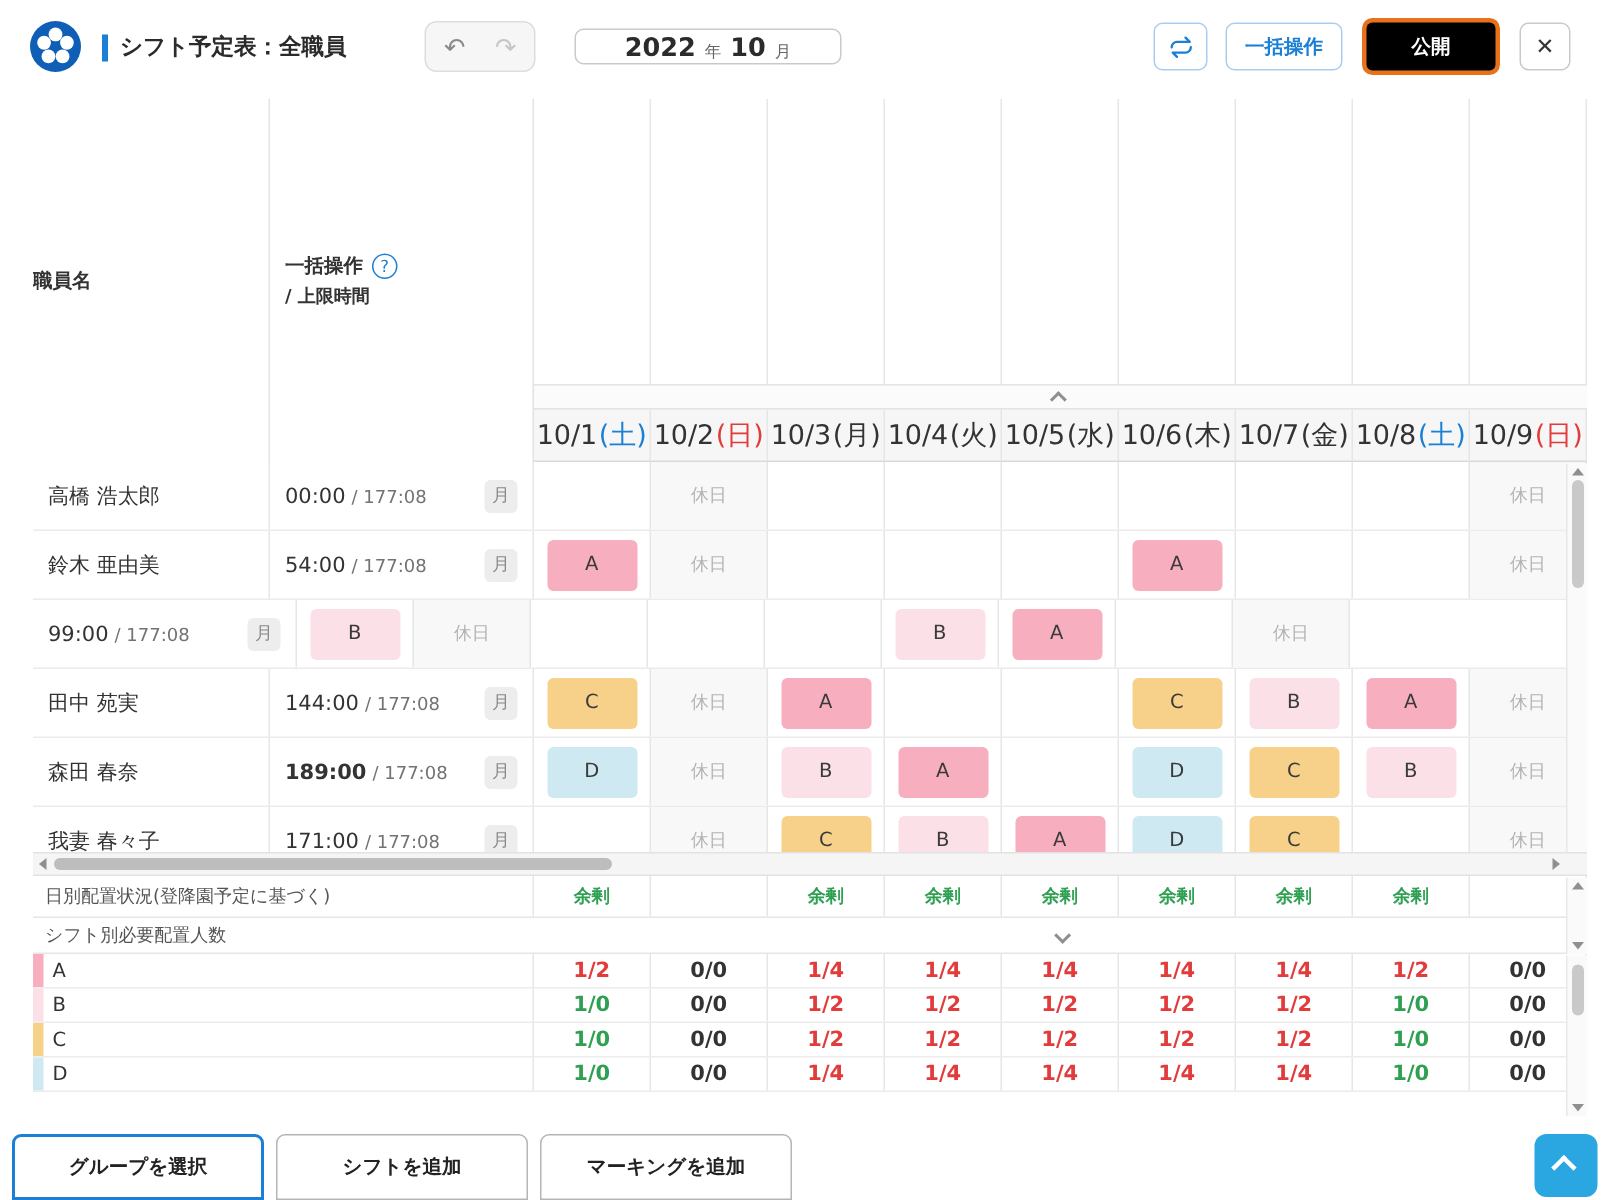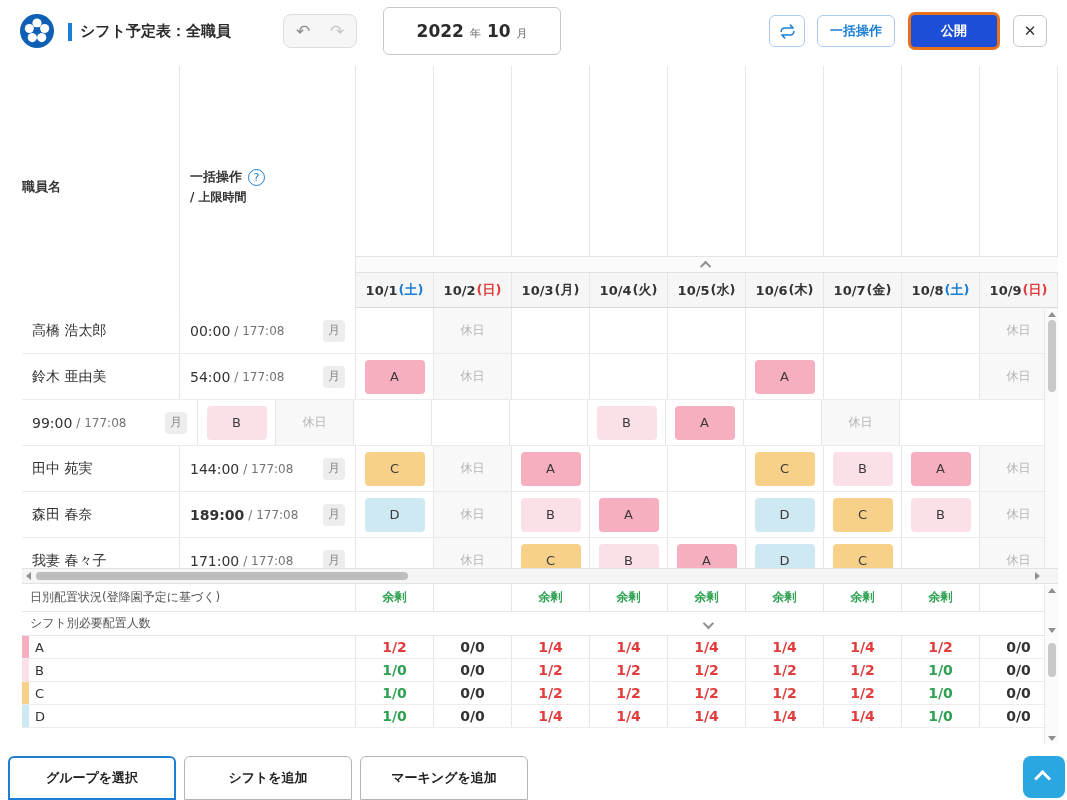--- a/index.html
+++ b/index.html
@@ -10,47 +10,47 @@
   
   .topbar { height:62px; display:flex; align-items:center; padding-left:20px; background:#fff; }
   .logo { width:34px; height:34px; flex:none; }
   .titleblock { display:flex; align-items:flex-end; margin-left:14px; }
   .accentbar { width:4px; height:18px; background:#1b7fd6; margin-right:8px; }
   .title { font-size:15px; font-weight:bold; color:#2b2b2b; }
   .undoredo { margin-left:52px; display:flex; align-items:center; background:#f6f6f6; border:1px solid #ddd; border-radius:8px; height:34px; padding:0 2px; }
   .ur-btn { width:34px; height:30px; background:transparent; border:none; font-size:17px; cursor:pointer; }
   .ur-btn .undo { color:#8a8a8a; }
   .ur-btn .redo { color:#c6c6c6; }
-  .datepicker { margin-left:26px; width:178px; height:48px; background:#fff; border:1px solid #c9c9c9; border-radius:6px; display:flex; align-items:center; justify-content:center; gap:6px; cursor:pointer; }
+  .datepicker { margin-left:26px; width:178px; height:24px; background:#fff; border:1px solid #c9c9c9; border-radius:6px; display:flex; align-items:flex-end; justify-content:center; gap:6px; cursor:pointer; }
   .dp-num { font-size:17px; font-weight:bold; color:#2b2b2b; }
   .dp-unit { font-size:11px; color:#666; margin-top:4px; }
   .right-cluster { margin-left:auto; margin-right:20px; display:flex; align-items:center; gap:12px; }
   .iconbtn { width:36px; height:32px; background:#fff; border:1px solid #a9cdf0; border-radius:6px; display:flex; align-items:center; justify-content:center; cursor:pointer; }
   .outlinebtn { height:32px; padding:0 12px; background:#fff; border:1px solid #a9cdf0; border-radius:6px; color:#1b7fd6; font-size:13px; font-weight:bold; cursor:pointer; }
-  .publishbtn { height:32px; min-width:86px; padding:0 20px; background:#1d4ed8; border:none; border-radius:4px; color:#fff; font-size:13px; font-weight:bold; box-shadow:0 0 0 3px #e8721c; margin:0 4px; cursor:pointer; }
+  .publishbtn { height:32px; min-width:86px; padding:0 20px; background:#000000; border:none; border-radius:4px; color:#fff; font-size:13px; font-weight:bold; box-shadow:0 0 0 3px #e8721c; margin:0 4px; cursor:pointer; }
   .closebtn { width:34px; height:32px; background:#fff; border:1px solid #c9c9c9; border-radius:6px; font-size:15px; color:#333; display:flex; align-items:center; justify-content:center; cursor:pointer; }
 
   
   .sheet { position:relative; margin-left:22px; margin-top:4px; width:1036px; height:680px; overflow:hidden; background:#fff; }
   .c78 { width:78px; flex:none; border-right:1px solid #e6e6e6; display:flex; align-items:center; justify-content:center; }
 
   .thead { display:flex; }
   .hcol { border-right:1px solid #e2e2e2; display:flex; flex-direction:column; align-items:flex-start; justify-content:center; height:242px; }
   .col-name { width:158px; font-size:13px; font-weight:bold; color:#333; }
   .col-hours { width:176px; align-items:flex-start; padding-left:10px; }
   .hh-top { display:flex; align-items:center; gap:6px; font-size:13px; }
   .hh-b { font-weight:bold; color:#333; }
   .help { width:17px; height:17px; border:1px solid #1b7fd6; border-radius:50%; color:#1b7fd6; font-size:11px; display:flex; align-items:center; justify-content:center; cursor:pointer; }
   .hh-bot { font-size:12px; font-weight:bold; color:#333; margin-top:3px; }
   .head-right { width:702px; display:flex; flex-direction:column; }
   .topcells { display:flex; height:190px; }
   .topcell { height:190px; }
   .chevrow { height:16px; background:#fbfbfb; border-top:1px solid #e4e4e4; display:flex; align-items:center; justify-content:center; cursor:pointer; }
   .daterow { display:flex; height:36px; background:#f6f6f7; border-top:1px solid #e2e2e2; border-bottom:1px solid #d9d9d9; }
-  .dcell { gap:1px; font-size:13px; font-weight:700; color:#333; }
+  .dcell { gap:1px; font-size:18px; font-weight:400; color:#333; }
   .dwk.sat { color:#1b7fd6; }
   .dwk.sun { color:#e23b3b; }
   .dwk.wd  { color:#333; }
 
   .staff-area { height:260px; overflow:hidden; }
   .srow { display:flex; height:46px; border-bottom:1px solid #ebebeb; }
   .cell { display:flex; align-items:center; }
   .cname { width:158px; border-right:1px solid #e6e6e6; padding-left:10px; }
   .sname { font-size:14px; color:#333; }
   .chours { width:176px; border-right:1px solid #e6e6e6; padding:0 10px; }

